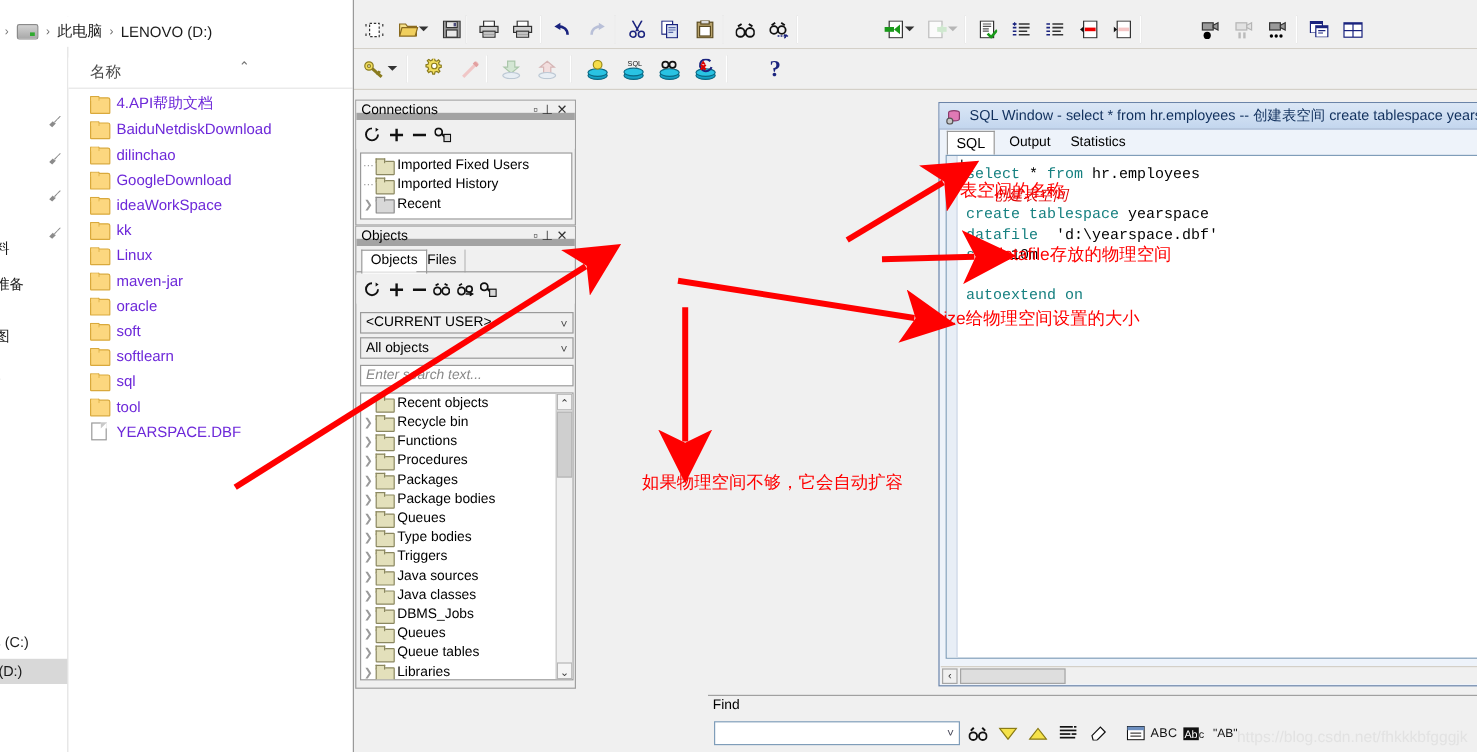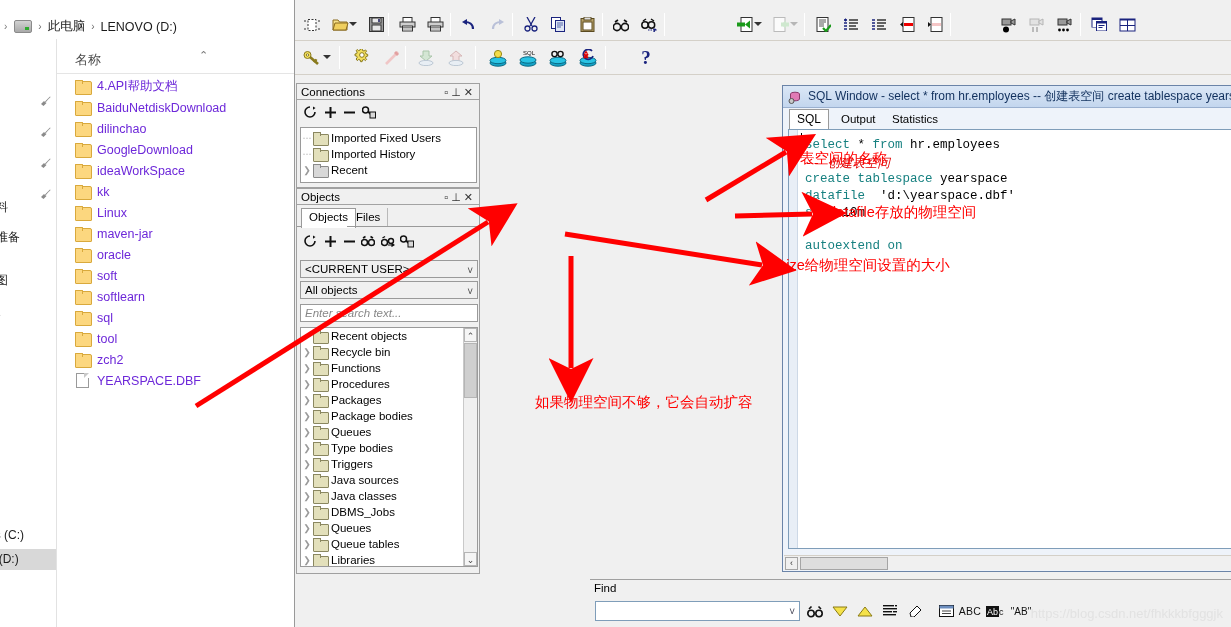--- a/index.html
+++ b/index.html
@@ -96,21 +96,21 @@
   .tarrow { position:absolute; top:14px; width:0;height:0;
      border-left:4px solid transparent;border-right:4px solid transparent;
      border-top:4px solid #333; }
   .tarrow.dis { border-top-color:#b6b6b6; }
 
   
   .dockpanel { position:absolute; background:#f0f0f0;
     border:1px solid #a0a0a0; }
   .dockcap { height:16px; background:#f0f0f0; font-size:11.5px;
     color:#000; padding-left:4px; line-height:16px; position:relative;
-    border-bottom:1px solid #a3a3a3;}
+    border-bottom:6px solid #a3a3a3;}
   .dockcap .btns { position:absolute; right:3px; top:0; font-size:11px; color:#333;
      letter-spacing:3px; }
   .minitool { height:24px; position:relative; background:#f0f0f0; }
   .mico { position:absolute; top:4px; width:17px; height:16px;
     display:flex; align-items:center; justify-content:center; }
 
   .treebox { background:#fff; border:1px solid #9a9a9a; overflow:hidden; position:relative;}
   .trow { height:16px; display:flex; align-items:center; font-size:11.5px;
     color:#000; white-space:nowrap; }
   .texp { width:12px; text-align:center; color:#9a9a9a; font-size:9px; flex:none; }
@@ -281,24 +281,20 @@
         </div>
         <div class="file-row">
           <span class="folder-ico"></span>
           <span>sql</span>
         </div>
         <div class="file-row">
           <span class="folder-ico"></span>
           <span>tool</span>
         </div>
         <div class="file-row">
-          <span class="folder-ico"></span>
-          <span>zch2</span>
-        </div>
-        <div class="file-row">
           <span class="file-ico"></span>
           <span>YEARSPACE.DBF</span>
         </div>
       </div>
   </div>
 
   <div id="plsql">
 
     <div id="menustrip"></div>
 

